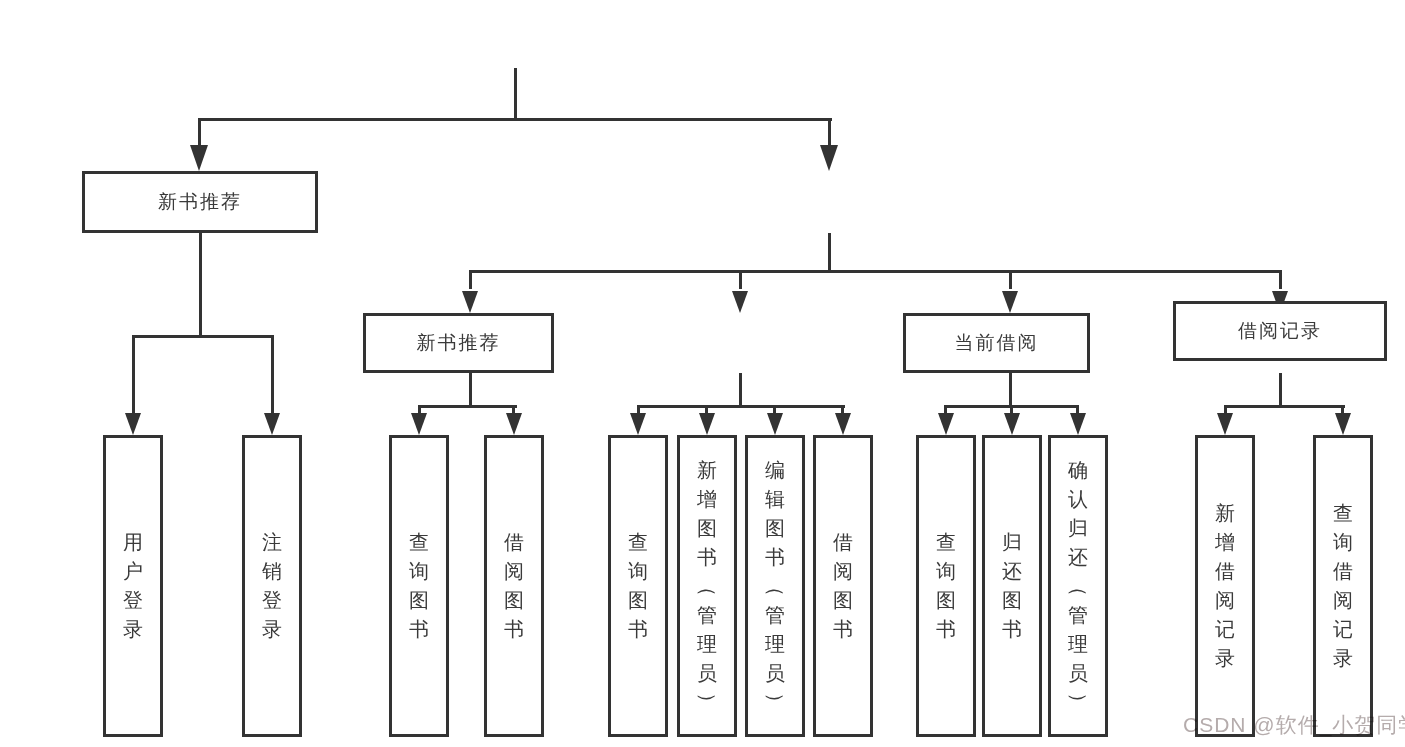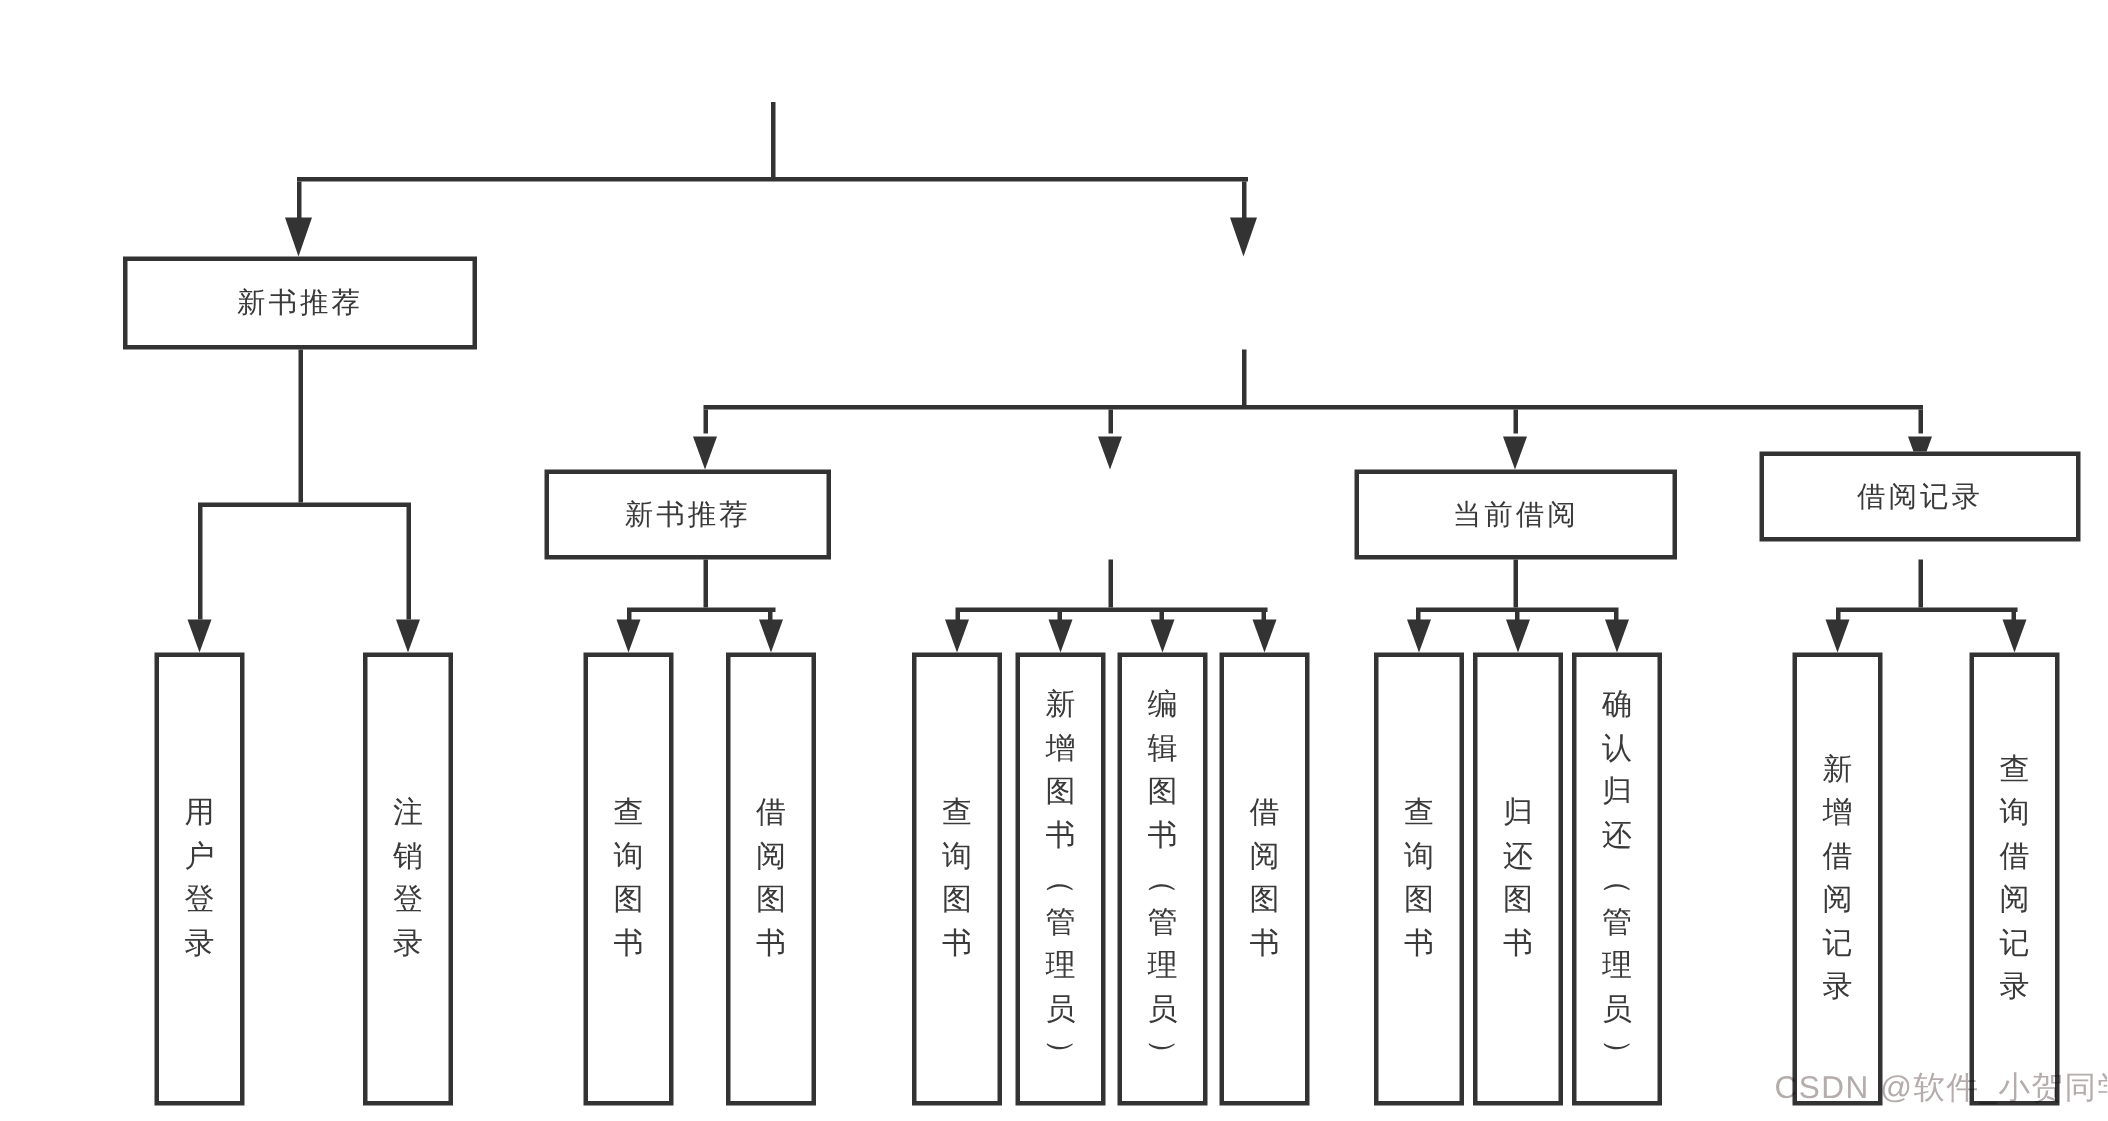--- a/index.html
+++ b/index.html
@@ -72,21 +72,21 @@
   <div class="vline" style="left:1009px; top:273px; height:16px;"></div>
   <div class="vline" style="left:1279px; top:273px; height:16px;"></div>
   <div class="arrow" style="left:462px; top:291px;"></div>
   <div class="arrow" style="left:732px; top:291px;"></div>
   <div class="arrow" style="left:1002px; top:291px;"></div>
   <div class="arrow" style="left:1272px; top:291px;"></div>
 
   <div class="node" style="left:363px; top:313px; width:191px; height:60px;">
     <span>新书推荐</span>
   </div>
-  <div class="node" style="left:903px; top:313px; width:215px; height:60px;justify-content:center;">
+  <div class="node" style="left:903px; top:313px; width:187px; height:60px;justify-content:center;">
     <span>当前借阅</span>
   </div>
   <div class="node" style="left:1173px; top:301px; width:214px; height:60px;">
     <span>借阅记录</span>
   </div>
 
   <div class="vline" style="left:469px; top:373px; height:32px;"></div>
   <div class="hline" style="left:418px; top:405px; width:99px;"></div>
   <div class="vline" style="left:418px; top:408px; height:7px;"></div>
   <div class="vline" style="left:512px; top:408px; height:7px;"></div>

